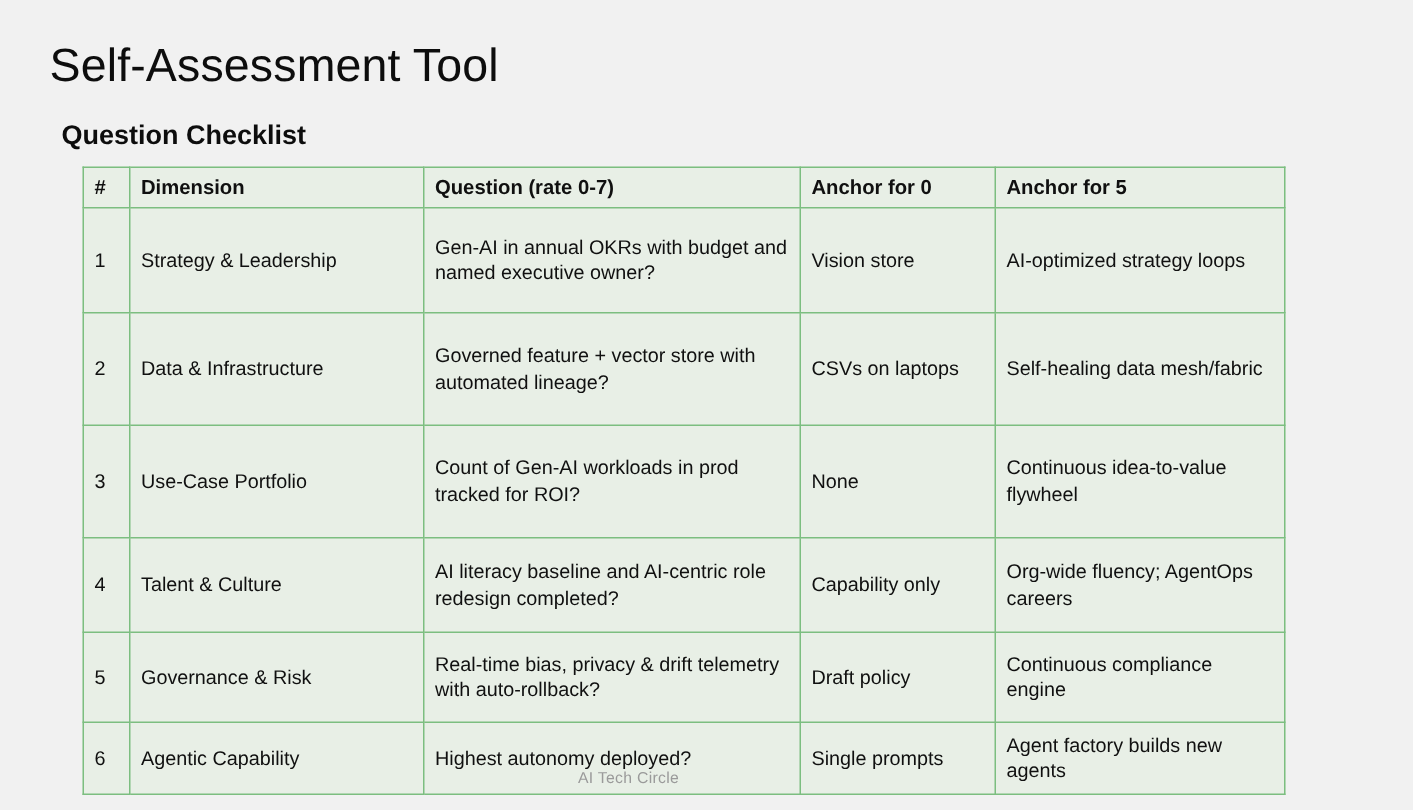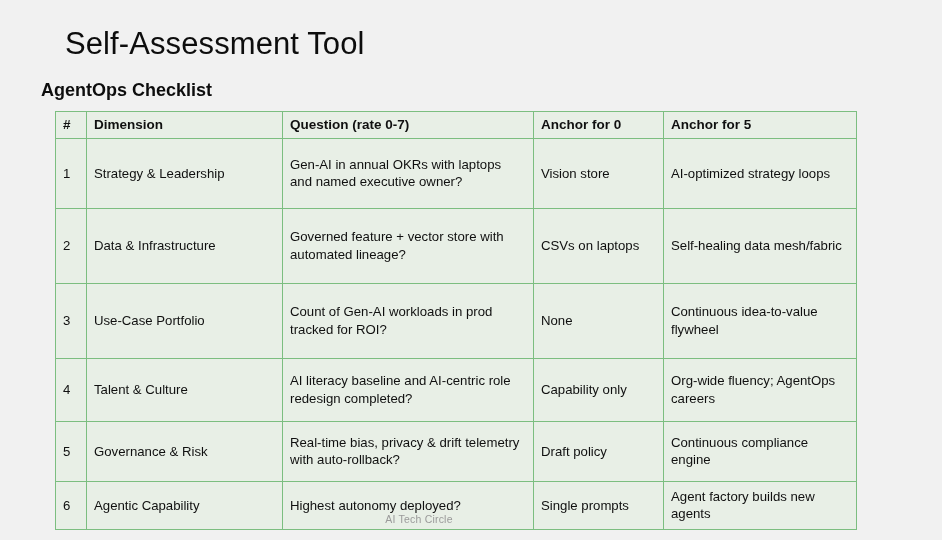--- a/index.html
+++ b/index.html
@@ -24,21 +24,20 @@
   }
   .slide-title {
     position: absolute;
     left: 33px;
     top: 26px;
     font-size: 31px;
     font-weight: 300;
     letter-spacing: 0.1px;
     color: #0d0d0d;
     white-space: nowrap;
-    margin-left: 32px;
   }
   .section-title {
     position: absolute;
     left: 41px;
     top: 80px;
     font-size: 18px;
     font-weight: bold;
     color: #0d0d0d;
     white-space: nowrap;
   }
@@ -104,21 +103,21 @@
     letter-spacing: 0.2px;
   }
 </style>
 </head>
 <body>
 
 <div class="slide">
 
   <div class="slide-title">Self-Assessment Tool</div>
 
-  <div class="section-title">AgentOps Checklist</div>
+  <div class="section-title">Question Checklist</div>
 
 
   <table class="qtable">
     <colgroup>
       <col class="col-num">
       <col class="col-dim">
       <col class="col-q">
       <col class="col-a0">
       <col class="col-a5">
     </colgroup>
@@ -128,21 +127,21 @@
         <th>Dimension</th>
         <th>Question (rate 0-7)</th>
         <th>Anchor for 0</th>
         <th>Anchor for 5</th>
       </tr>
     </thead>
     <tbody>
       <tr class="r1">
         <td>1</td>
         <td>Strategy &amp; Leadership</td>
-        <td>Gen-AI in annual OKRs with laptops and named executive owner?</td>
+        <td>Gen-AI in annual OKRs with budget and named executive owner?</td>
         <td>Vision store</td>
         <td>AI-optimized strategy loops</td>
       </tr>
       <tr class="r2">
         <td>2</td>
         <td>Data &amp; Infrastructure</td>
         <td>Governed feature + vector store with automated lineage?</td>
         <td>CSVs on laptops</td>
         <td>Self-healing data mesh/fabric</td>
       </tr>

